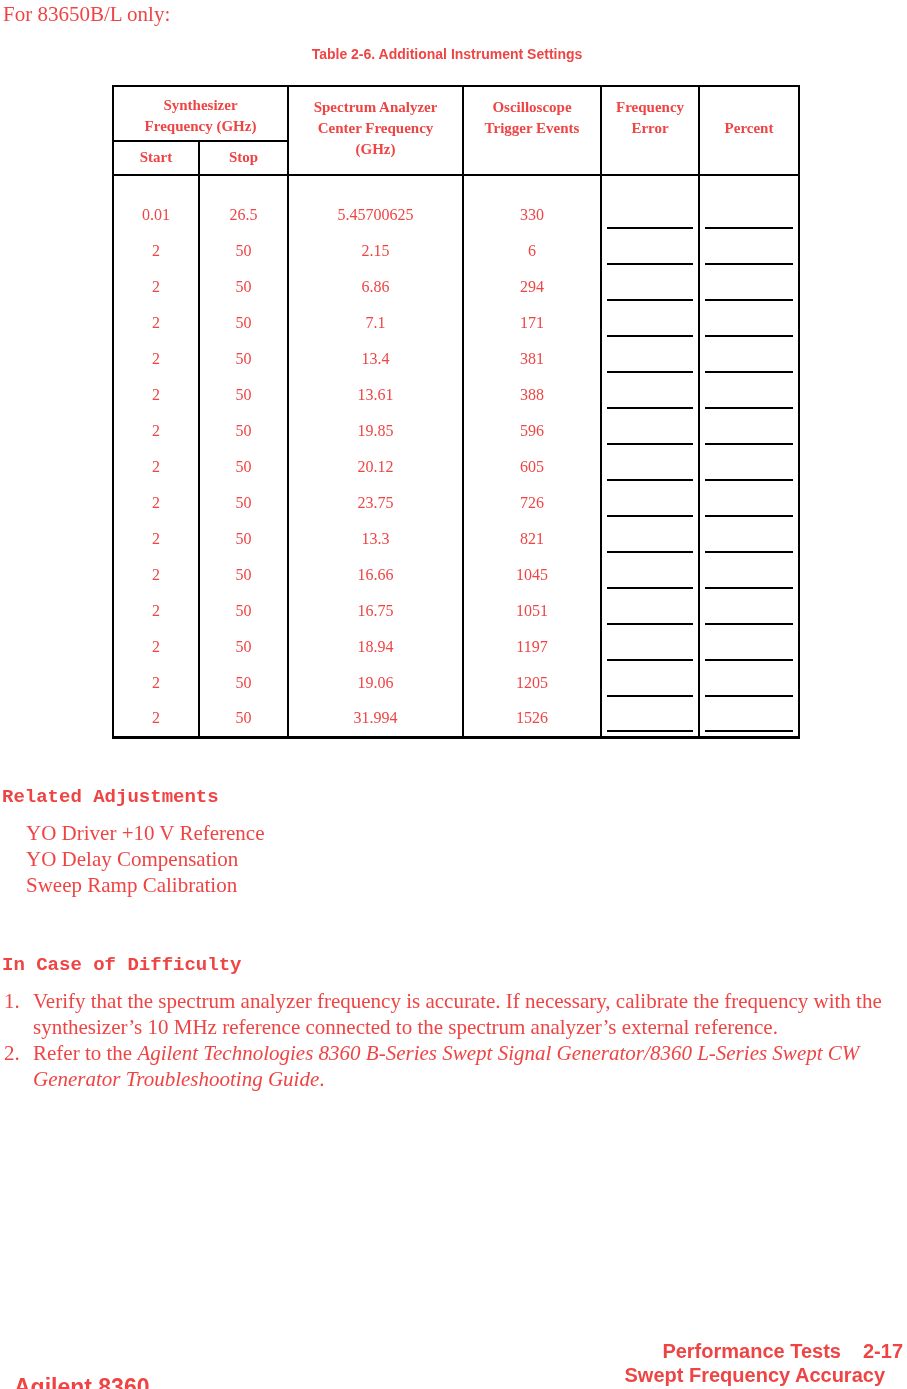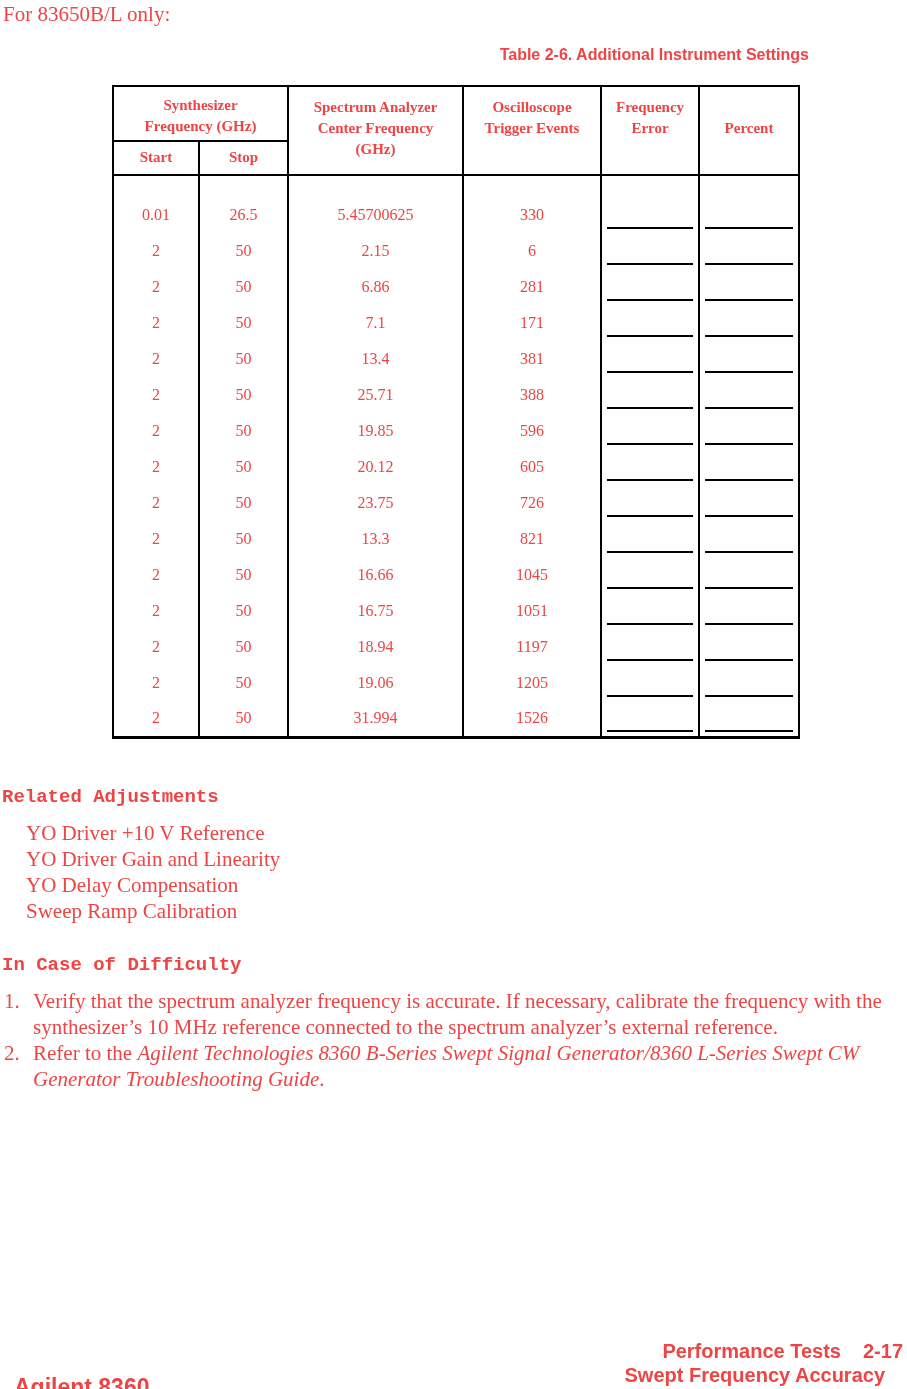--- a/index.html
+++ b/index.html
@@ -14,24 +14,24 @@
   }
 
   
   .top-note {
     position:absolute; left:3px; top:2px;
     font-size:21px; line-height:25px;
   }
 
   
   .table-title {
-    position:absolute; left:123px; top:46px; width:686px;
-    text-align:right;
+    position:absolute; left:104px; top:46px; width:686px;
+    text-align:center;
     font-family:"Liberation Sans", sans-serif;
-    font-weight:bold; font-size:16px;
+    font-weight:bold; font-size:14px;
   }
 
   
   table.itable {
     position:absolute; left:112px; top:85px;
     width:686px;
     border-collapse:collapse; table-layout:fixed;
     border:2px solid #000;
     border-bottom-width:3px;
   }
@@ -168,21 +168,21 @@
             <div class="blank-line"></div>
           </td>
           <td class="blank">
             <div class="blank-line"></div>
           </td>
         </tr>
         <tr>
           <td>2</td>
           <td>50</td>
           <td>6.86</td>
-          <td>281</td>
+          <td>294</td>
           <td class="blank">
             <div class="blank-line"></div>
           </td>
           <td class="blank">
             <div class="blank-line"></div>
           </td>
         </tr>
         <tr>
           <td>2</td>
           <td>50</td>
@@ -203,21 +203,21 @@
           <td class="blank">
             <div class="blank-line"></div>
           </td>
           <td class="blank">
             <div class="blank-line"></div>
           </td>
         </tr>
         <tr>
           <td>2</td>
           <td>50</td>
-          <td>25.71</td>
+          <td>13.61</td>
           <td>388</td>
           <td class="blank">
             <div class="blank-line"></div>
           </td>
           <td class="blank">
             <div class="blank-line"></div>
           </td>
         </tr>
         <tr>
           <td>2</td>
@@ -327,21 +327,20 @@
             <div class="blank-line"></div>
           </td>
         </tr>
       </tbody>
   </table>
 
   <div class="section-heading related-heading">Related Adjustments</div>
 
   <div class="related-list">
     <div>YO Driver +10 V Reference</div>
-    <div>YO Driver Gain and Linearity</div>
     <div>YO Delay Compensation</div>
     <div>Sweep Ramp Calibration</div>
   </div>
 
   <div class="section-heading difficulty-heading">In Case of Difficulty</div>
 
   <div class="difficulty-list">
     <div class="diff-item">
       <span class="num">1.</span>
       <span class="text">Verify that the spectrum analyzer frequency is accurate. If necessary, calibrate the frequency with the synthesizer’s 10 MHz reference connected to the spectrum analyzer’s external reference.</span>

